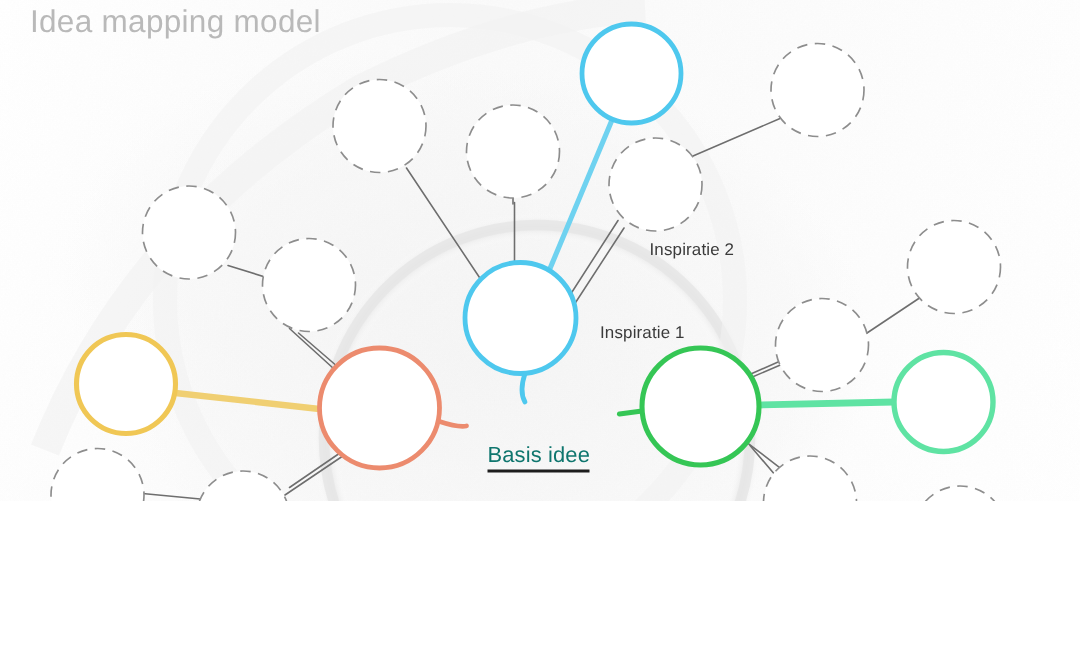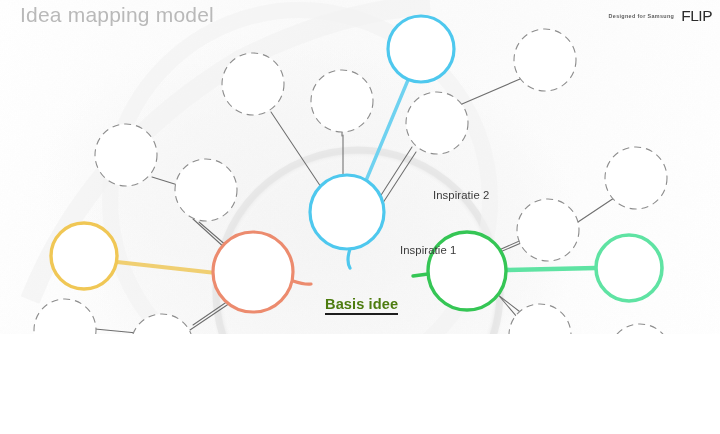--- a/index.html
+++ b/index.html
@@ -82,34 +82,33 @@
     white-space: nowrap;
   }
 
   
   .node-label {
     position: absolute;
     font-size: 11.3px;
     color: #3a3a3a;
     white-space: nowrap;
     letter-spacing: 0.1px;
-    margin-top: 28px;
   }
   .label-insp2 { left: 433px; top: 161px; }
   .label-insp1 { left: 400px; top: 216px; }
 
   .center-label {
     position: absolute;
     left: 325px;
     top: 296px;
     font-size: 14.6px;
-    color: #4d7c0f;
+    color: #0f766e;
     letter-spacing: 0.1px;
     white-space: nowrap;
-    font-weight: 700;
+    font-weight: 400;
   }
   .center-label .underline-bar {
     display: block;
     height: 1.6px;
     background: #1d1d1d;
     margin-top: 1px;
     width: 100%;
   }
 
   .credit {
@@ -237,24 +236,20 @@
     <circle cx="467" cy="271" r="39" fill="#ffffff" stroke="#35c655" stroke-width="3.4"></circle>
     <circle cx="629" cy="268" r="33" fill="#ffffff" stroke="#5fe3a3" stroke-width="3.6"></circle>
     <circle cx="253" cy="272" r="40" fill="#ffffff" stroke="#ec8b6e" stroke-width="3.2"></circle>
     <circle cx="84" cy="256" r="33" fill="#ffffff" stroke="#f0c755" stroke-width="3.4"></circle>
     <circle cx="277" cy="403" r="37" fill="#ffffff" stroke="#4aaee6" stroke-width="3.2"></circle>
     <circle cx="401" cy="404" r="34" fill="#ffffff" stroke="#ef4fa0" stroke-width="3.2"></circle>
   </svg>
 
   <div class="title">Idea mapping model</div>
 
-  <div class="brand-wrap">
-    <span class="brand-designed">Designed for Samsung</span>
-    <span class="brand-flip">FLIP</span>
-  </div>
 
   <div class="node-label label-insp2">Inspiratie 2</div>
 
   <div class="node-label label-insp1">Inspiratie 1</div>
 
   <div class="center-label">
     <span>Basis idee</span>
     <span class="underline-bar"></span>
   </div>
 

